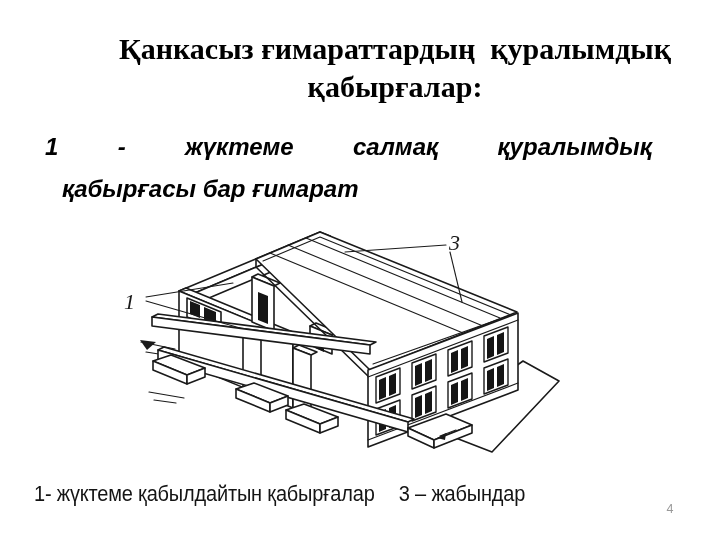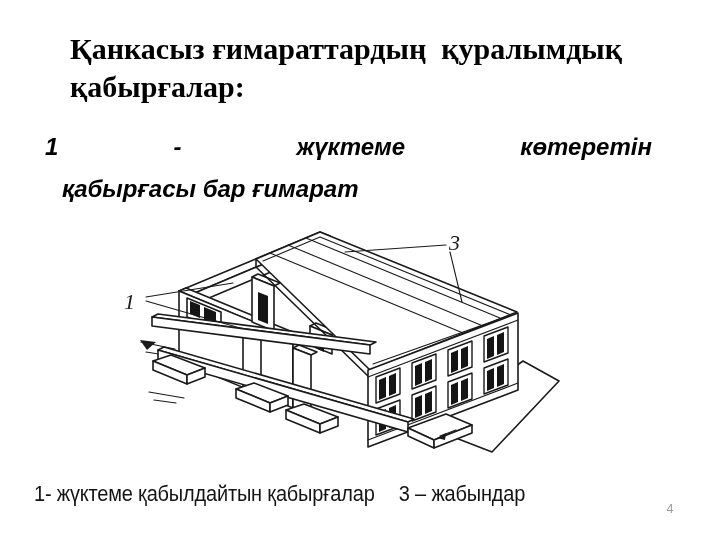--- a/index.html
+++ b/index.html
@@ -2,21 +2,21 @@
 <html><head>
 <meta charset="utf-8">
 <style>
   html,body{margin:0;padding:0;background:#555;}
   .slide{
     position:relative;width:720px;height:540px;background:#ffffff;
     overflow:hidden;font-family:"Liberation Serif",serif;
   }
   .title{
     position:absolute;top:30px;left:70px;width:650px;
-    font-weight:bold;color:#000;
+    text-align:center;font-weight:bold;color:#000;
     font-size:30px;line-height:38px;font-family:"Liberation Serif",serif;
   }
   .title .tline{white-space:pre;}
   .body-text{
     position:absolute;top:131px;left:45px;width:607px;
     font-family:"Liberation Sans",sans-serif;font-weight:bold;font-style:italic;
     font-size:24px;color:#000;line-height:32px;
   }
   .body-line1{display:flex;justify-content:space-between;}
   .body-line2{padding-left:17px;margin-top:10px;}
@@ -40,21 +40,22 @@
   <div class="title">
     <div class="tline">Қанкасыз ғимараттардың  қуралымдық</div>
     <div class="tline">қабырғалар:</div>
   </div>
 
   <div class="body-text">
     <div class="body-line1">
       <span>1</span>
       <span>-</span>
       <span>жүктеме</span>
-      <span>көтеретін</span>
+      <span>салмақ</span>
+      <span>қуралымдық</span>
     </div>
     <div class="body-line2">қабырғасы бар ғимарат</div>
   </div>
 
   <svg class="figure-svg" viewBox="0 0 720 540" xmlns="http://www.w3.org/2000/svg">
     <g stroke="#1a1a1a" stroke-width="1.6" fill="#ffffff" stroke-linejoin="round" stroke-linecap="round">
 
       <g>
         <path d="M430 428 L523 361 L559 381 L492 452 Z"></path>
       </g>

